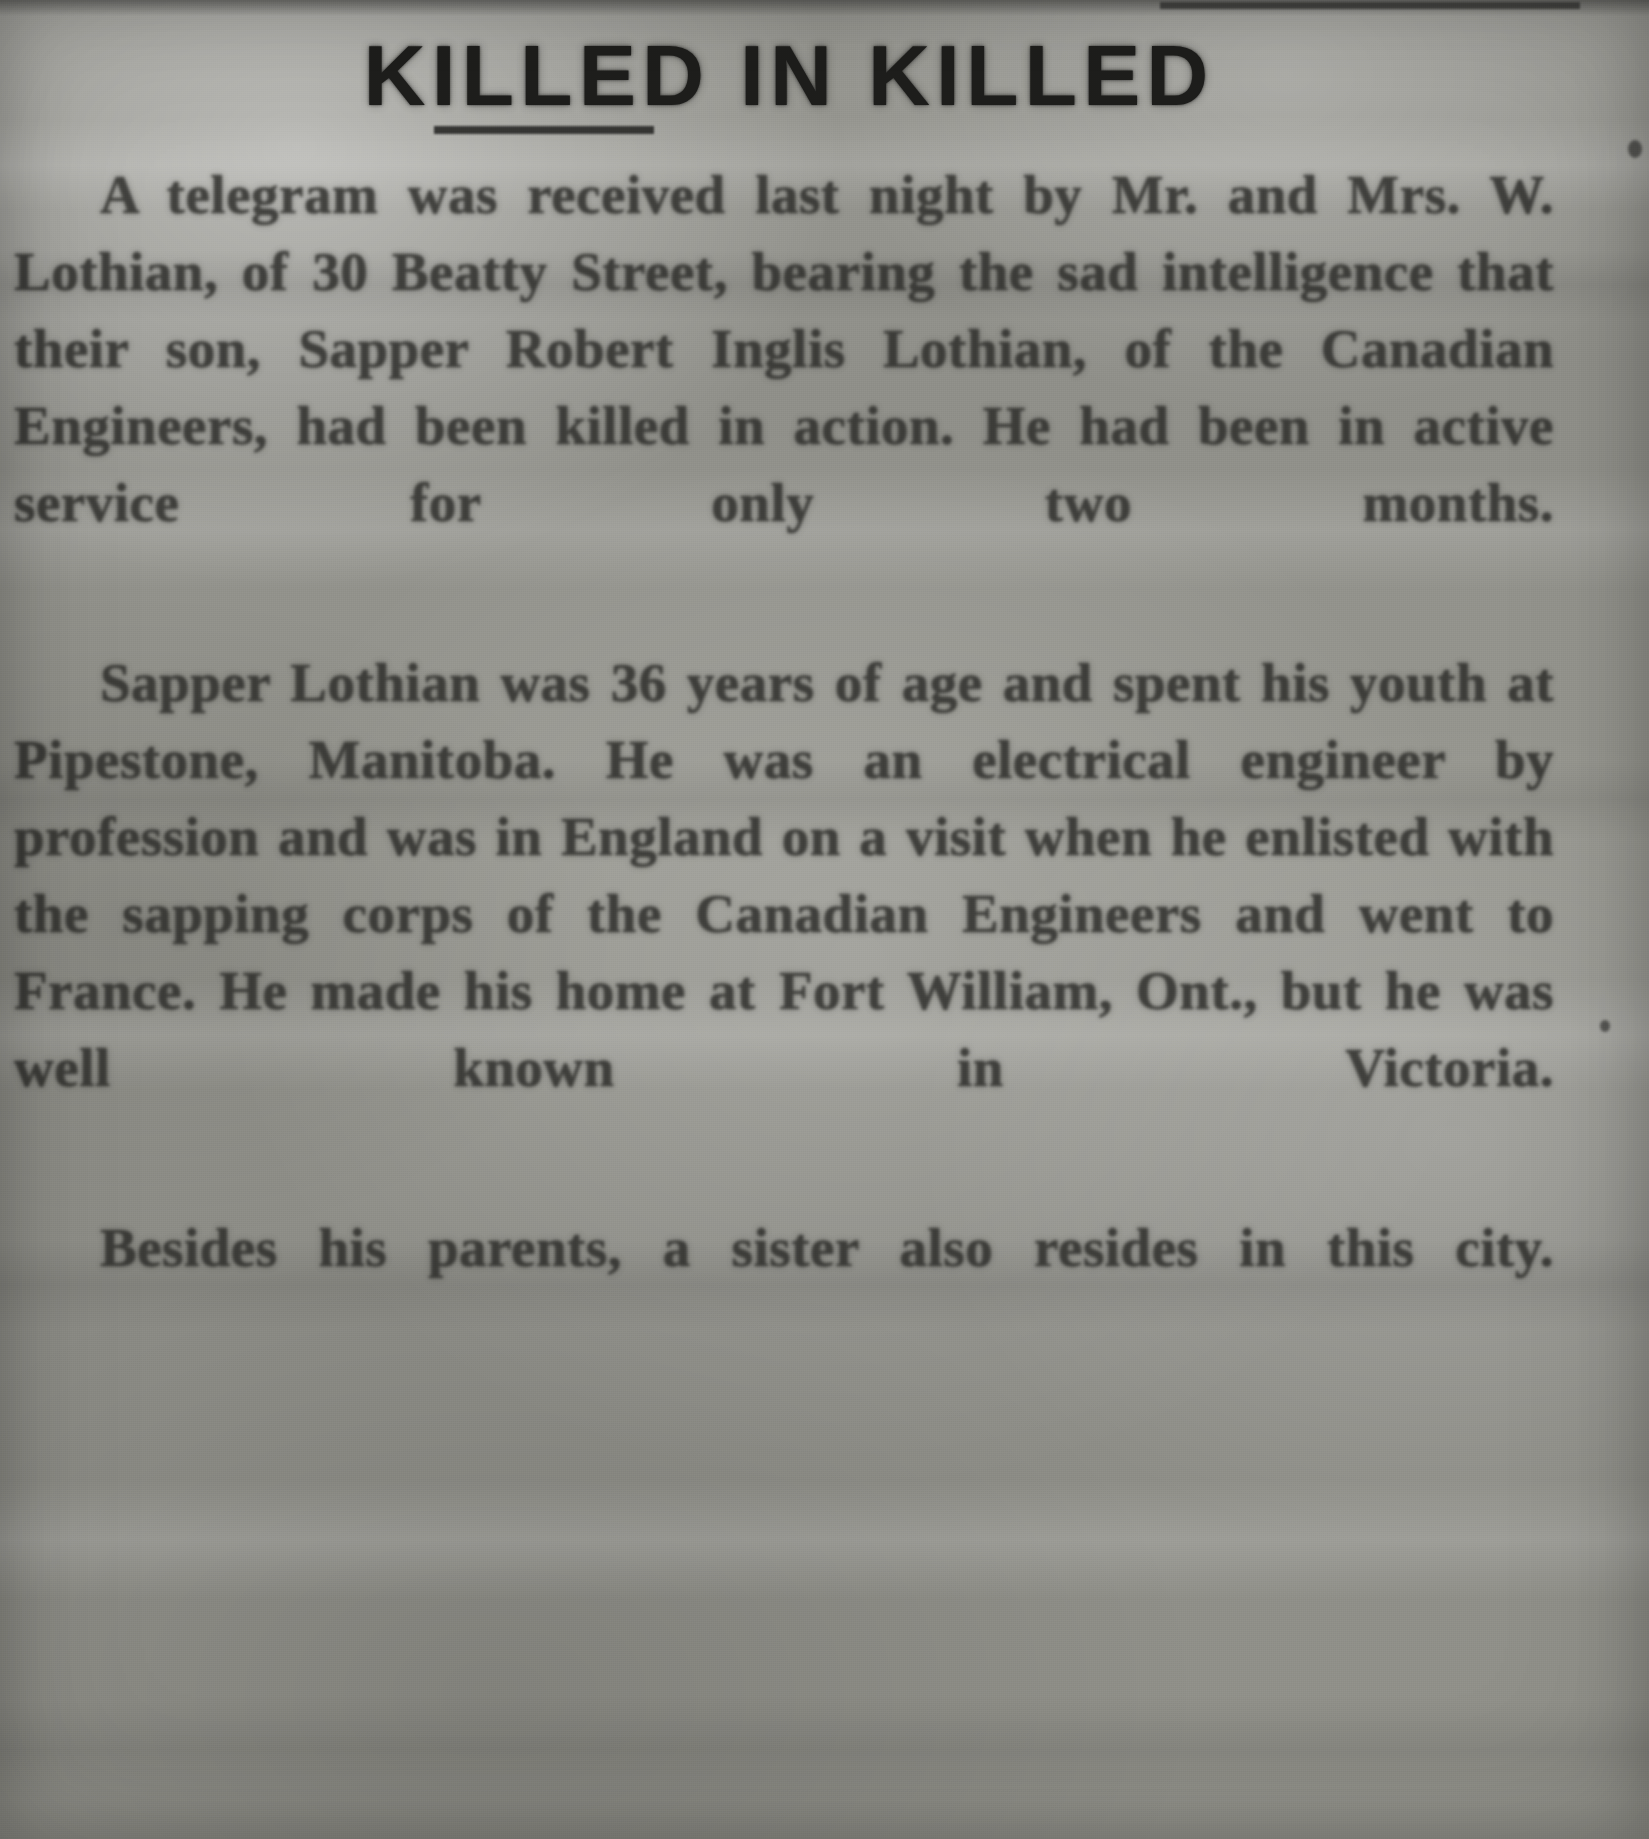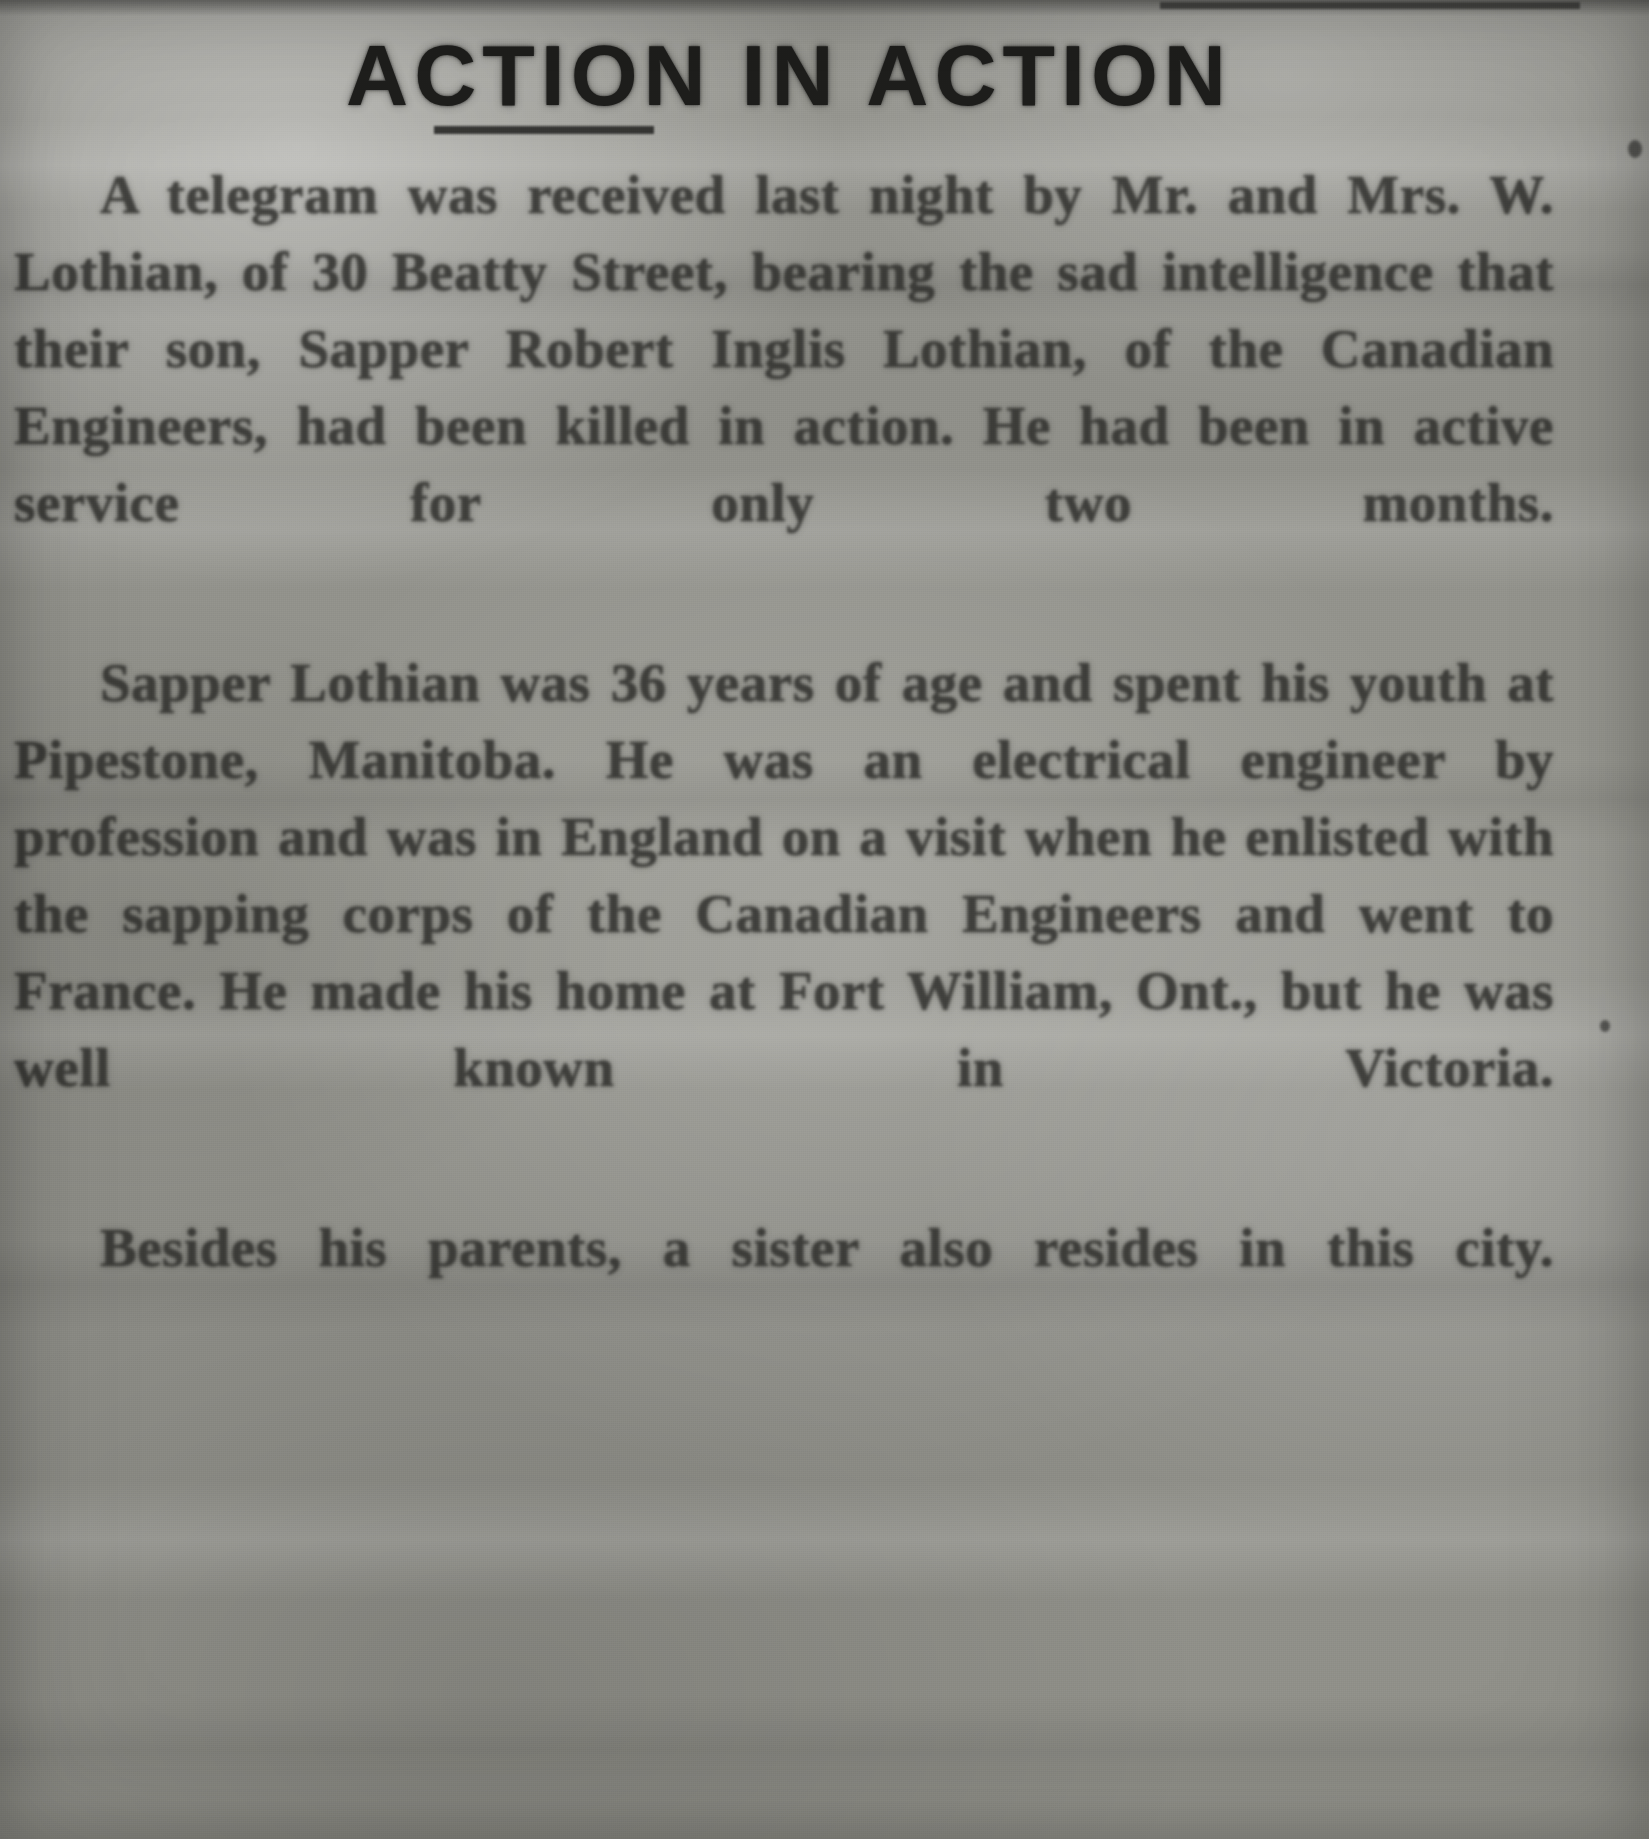--- a/index.html
+++ b/index.html
@@ -158,21 +158,21 @@
   <div class="band light" style="top:980px;height:110px;"></div>
   <div class="band dark" style="top:1240px;height:90px;"></div>
   <div class="band light" style="top:1480px;height:120px;"></div>
   <div class="band dark" style="top:1700px;height:100px;"></div>
 
   <div class="speck" style="top:140px;left:1628px;width:14px;height:18px;"></div>
   <div class="speck" style="top:1020px;left:1600px;width:10px;height:12px;"></div>
 
   <div id="column">
 
-    <h1 id="headline">ACTION IN ACTION</h1>
+    <h1 id="headline">KILLED IN KILLED</h1>
 
     <div id="headline-rule"></div>
 
     <p class="para"><span class="indent"></span><span>A telegram was received last night by Mr. and Mrs. W. Lothian, of 30 Beatty Street, bearing the sad intelligence that their son, Sapper Robert Inglis Lothian, of the Canadian Engineers, had been killed in action. He had been in active service for only two months.</span></p>
 
     <p class="para"><span class="indent"></span><span>Sapper Lothian was 36 years of age and spent his youth at Pipestone, Manitoba. He was an electrical engineer by profession and was in England on a visit when he enlisted with the sapping corps of the Canadian Engineers and went to France. He made his home at Fort William, Ont., but he was well known in Victoria.</span></p>
 
     <p class="para"><span class="indent"></span><span>Besides his parents, a sister also resides in this city.</span></p>
 
   </div>

